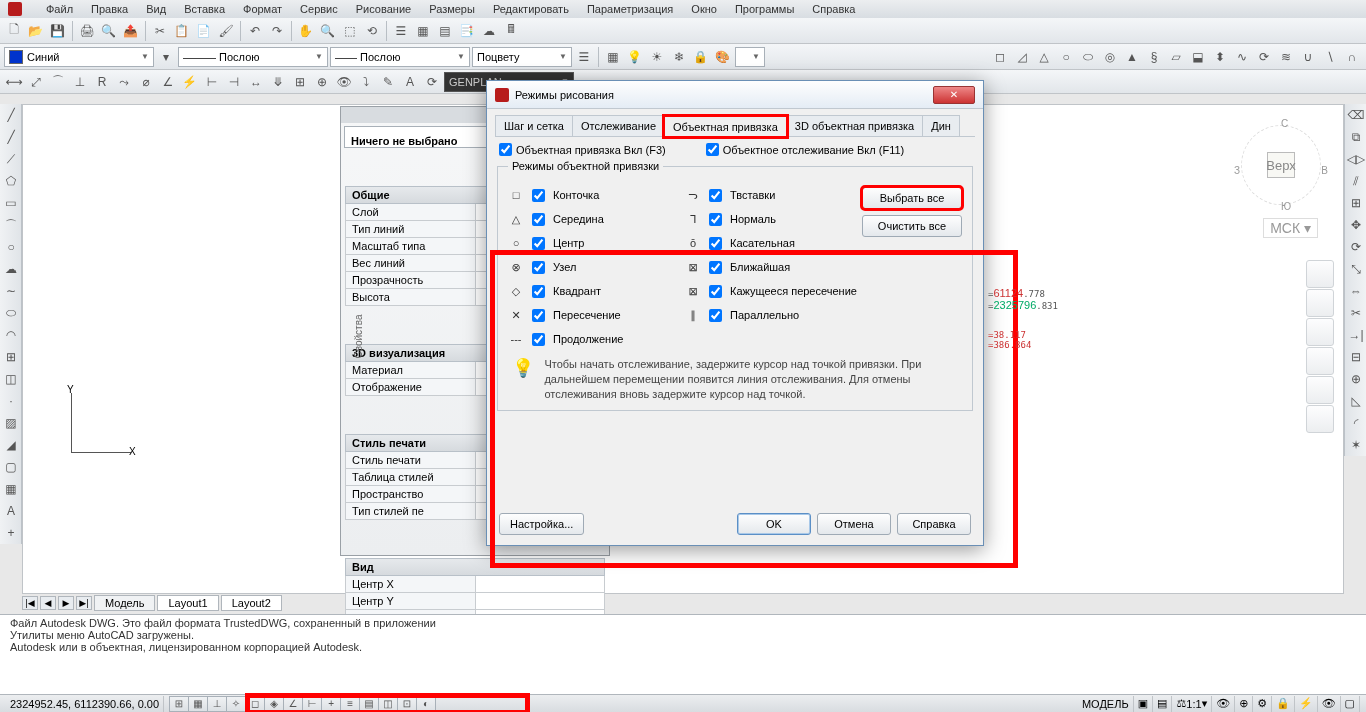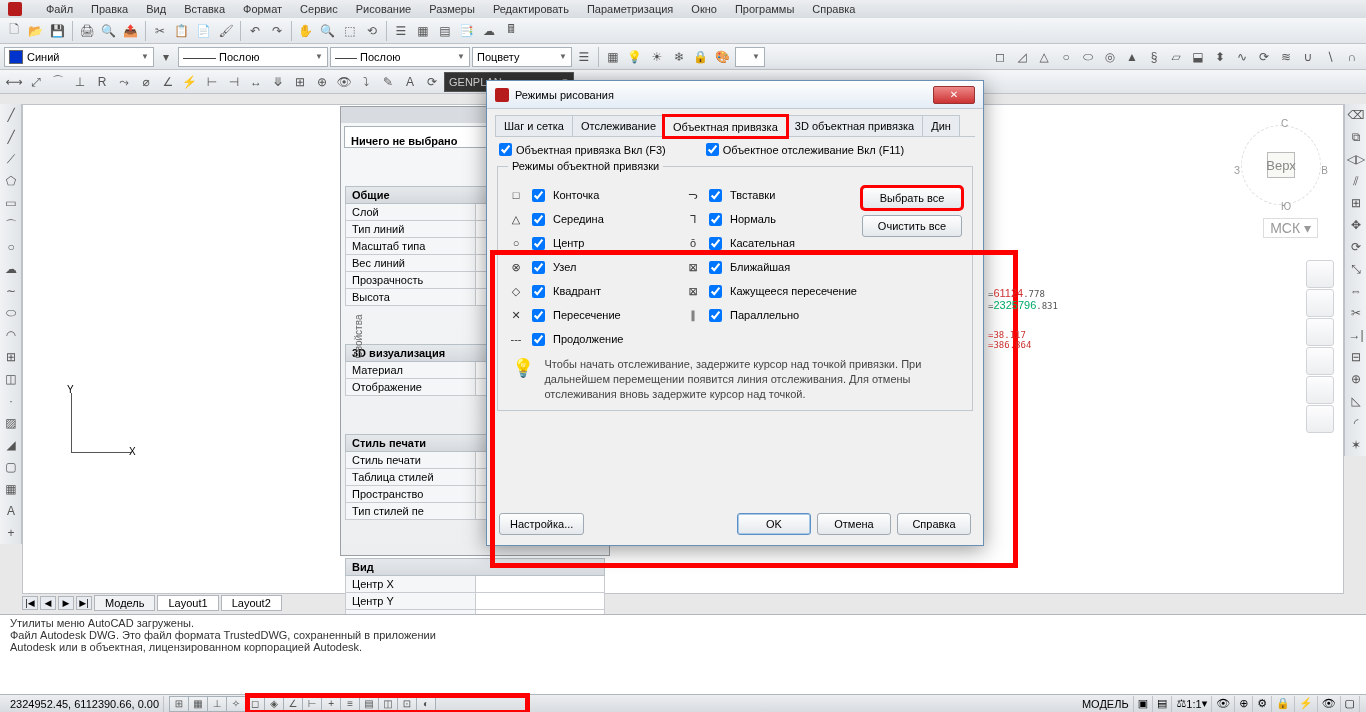--- a/index.html
+++ b/index.html
@@ -507,22 +507,22 @@
   <div class="navbtn">|◀</div>
   <div class="navbtn">◀</div>
   <div class="navbtn">▶</div>
   <div class="navbtn">▶|</div>
   <div class="mtab active">Модель</div>
   <div class="mtab">Layout1</div>
   <div class="mtab">Layout2</div>
 </div>
 
 <div class="cmdline">
+  <div>Файл Autodesk DWG. Это файл формата TrustedDWG, сохраненный в приложении</div>
   <div>Утилиты меню AutoCAD загружены.</div>
-  <div>Файл Autodesk DWG. Это файл формата TrustedDWG, сохраненный в приложении</div>
   <div>Autodesk или в объектная, лицензированном корпорацией Autodesk.</div>
 </div>
 
 <div class="statusbar">
   <div class="sitem">2324952.45, 6112390.66, 0.00</div>
   <div class="sbtns">
     <div class="sbtn">⊞</div>
     <div class="sbtn">▦</div>
     <div class="sbtn">⊥</div>
     <div class="sbtn">✧</div>

